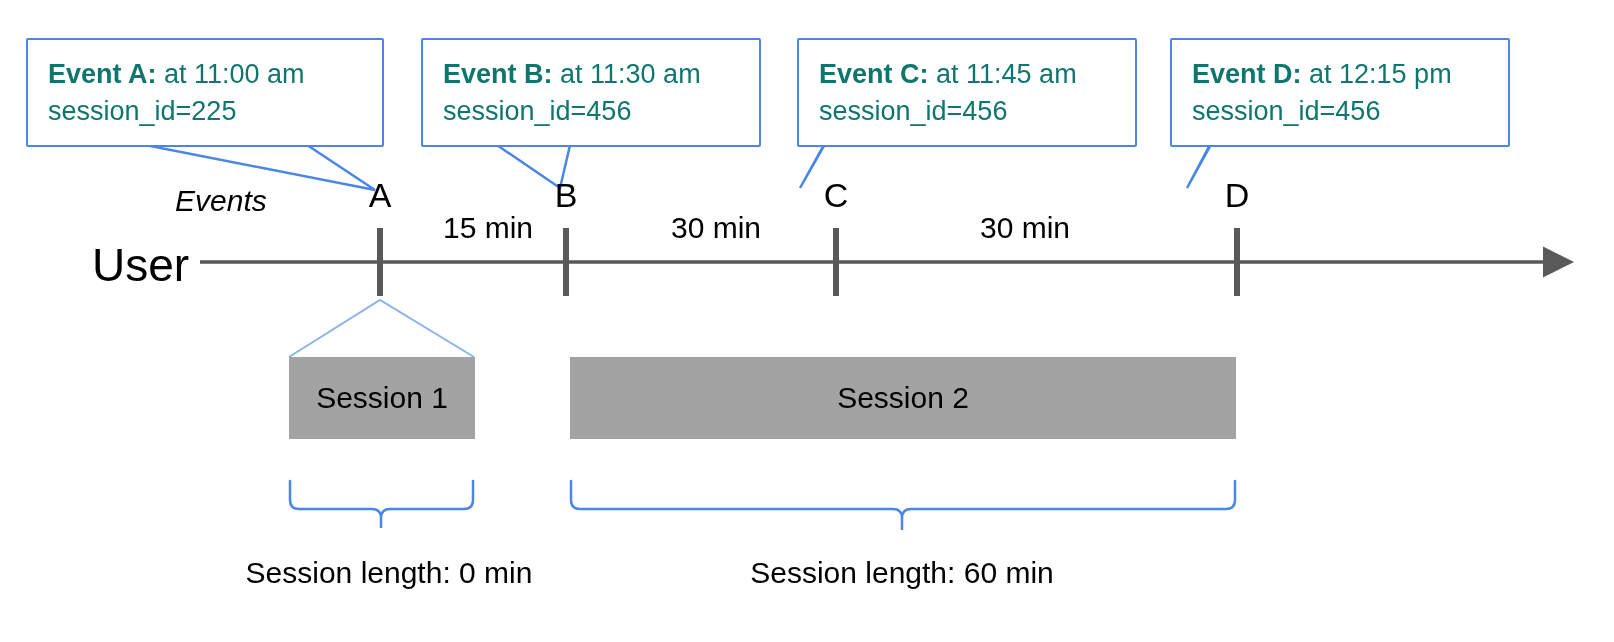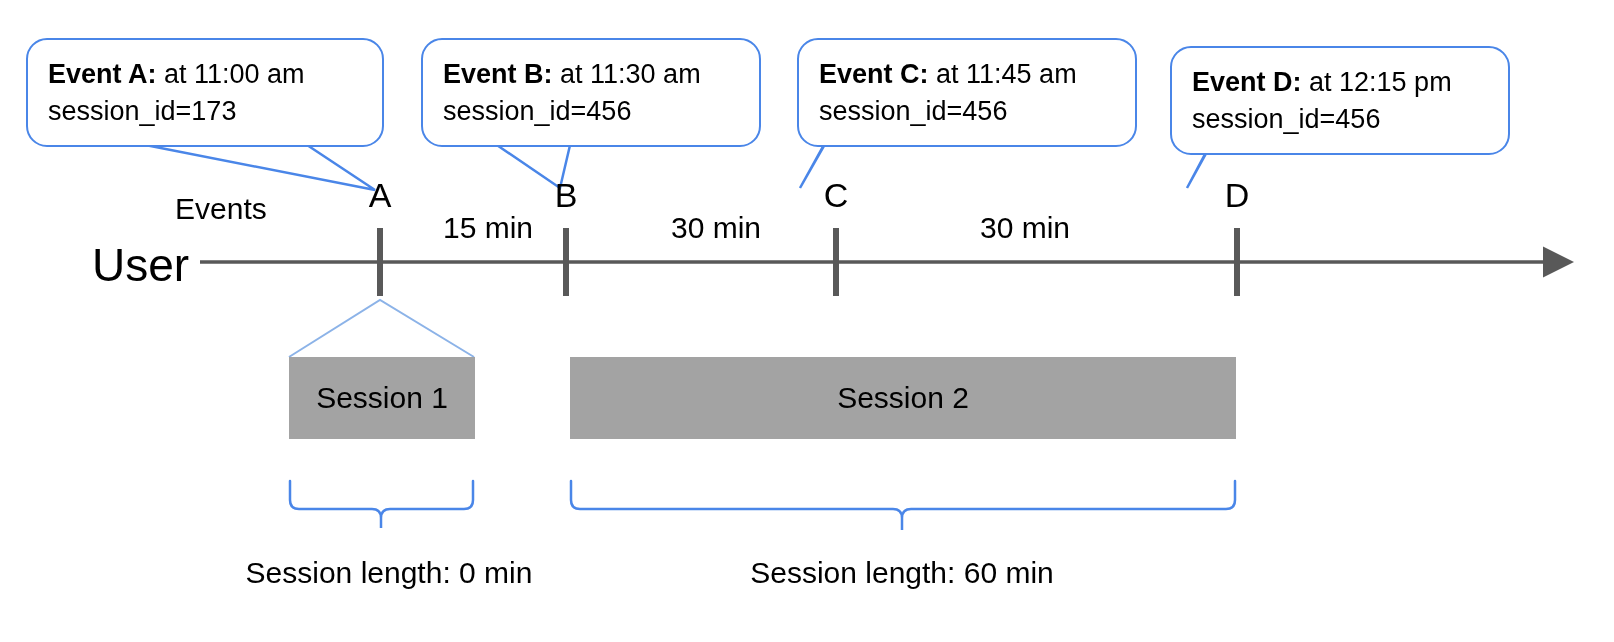--- a/index.html
+++ b/index.html
@@ -23,26 +23,26 @@
     top: 0;
     width: 1614px;
     height: 642px;
   }
 
   
   .callout {
     position: absolute;
     box-sizing: border-box;
     border: 2.5px solid #4a86e8;
-    border-radius: 21px;
+    border-radius: 2px;
     background: #ffffff;
     padding: 16px 18px 14px 20px;
     font-size: 27px;
     line-height: 1.38;
-    color: #000000;
+    color: #0f766e;
     white-space: nowrap;
   }
   .callout b {
     font-weight: bold;
   }
   .callout .ln {
     display: block;
   }
 
   
@@ -109,39 +109,39 @@
 
     <path d="M 290 481 L 290 500 Q 290 509 299 509 L 372 509 Q 381 509 381 518
              L 381 528 L 381 518 Q 381 509 390 509 L 464 509 Q 473 509 473 500 L 473 481" fill="none" stroke="#4a86e8" stroke-width="2.5" stroke-linecap="round"></path>
 
     <path d="M 571 481 L 571 500 Q 571 509 580 509 L 893 509 Q 902 509 902 518
              L 902 530 L 902 518 Q 902 509 911 509 L 1226 509 Q 1235 509 1235 500 L 1235 481" fill="none" stroke="#4a86e8" stroke-width="2.5" stroke-linecap="round"></path>
   </svg>
 
   <div class="callout" style="left:26px;  top:38px;  width:358px;">
     <span class="ln"><b>Event A:</b><span> at 11:00 am</span></span>
-    <span class="ln">session_id=173</span>
+    <span class="ln">session_id=225</span>
   </div>
 
   <div class="callout" style="left:421px; top:38px; width:340px;">
     <span class="ln"><b>Event B:</b><span> at 11:30 am</span></span>
     <span class="ln">session_id=456</span>
   </div>
 
   <div class="callout" style="left:797px; top:38px; width:340px;">
     <span class="ln"><b>Event C:</b><span> at 11:45 am</span></span>
     <span class="ln">session_id=456</span>
   </div>
 
-  <div class="callout" style="left:1170px; top:46px; width:340px;">
+  <div class="callout" style="left:1170px; top:38px; width:340px;">
     <span class="ln"><b>Event D:</b><span> at 12:15 pm</span></span>
     <span class="ln">session_id=456</span>
   </div>
 
-  <div class="lbl lbl-events" style="left:175px; top:192px;">Events</div>
+  <div class="lbl lbl-events" style="left:175px; top:184px;font-style:italic;">Events</div>
 
   <div class="lbl lbl-user" style="left:92px; top:238px;">User</div>
 
   <div class="lbl lbl-evt" style="left:360px; top:176px; width:40px;">A</div>
   <div class="lbl lbl-evt" style="left:546px; top:176px; width:40px;">B</div>
   <div class="lbl lbl-evt" style="left:816px; top:176px; width:40px;">C</div>
   <div class="lbl lbl-evt" style="left:1217px; top:176px; width:40px;">D</div>
 
   <div class="lbl lbl-gap" style="left:413px; top:211px; width:120px;">15 min</div>
   <div class="lbl lbl-gap" style="left:641px; top:211px; width:120px;">30 min</div>

